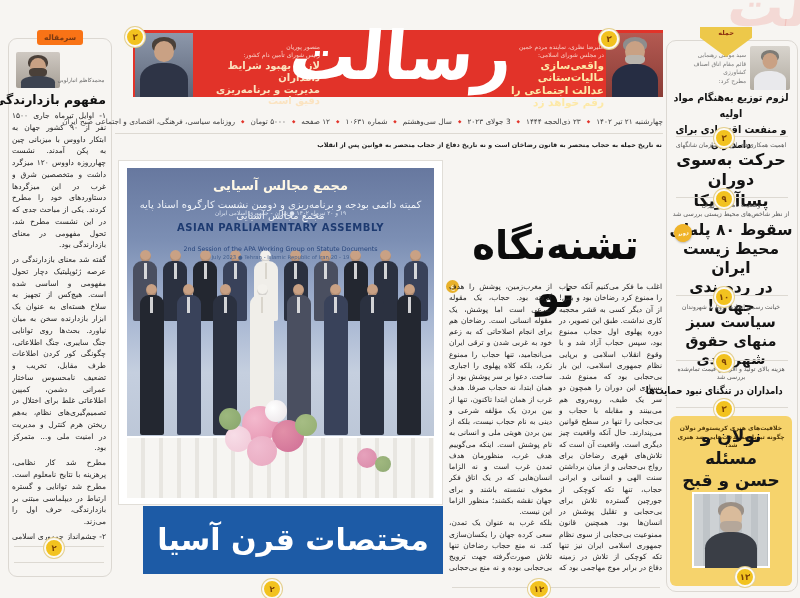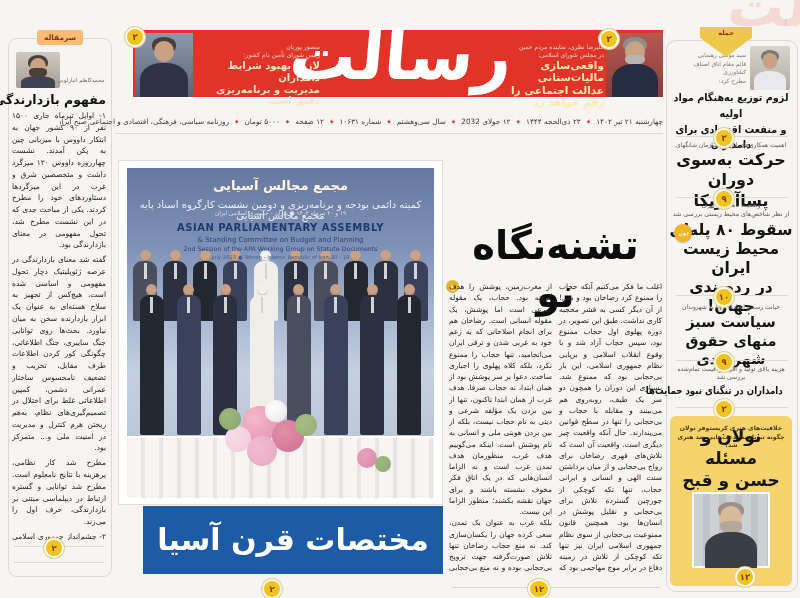--- a/index.html
+++ b/index.html
@@ -14,21 +14,21 @@
   .wm{left:728px;top:-26px;font-size:56px;font-weight:bold;color:rgba(226,60,50,.15);transform:skewX(-6deg);}
 
   
   .pnum{width:16px;height:16px;border-radius:50%;background:#f2c21f;color:#7c4307;
         font-size:8.5px;font-weight:bold;display:flex;align-items:center;justify-content:center;
         border:2px solid #fbf9f4;box-shadow:0 0 0 1px #e4cf8e;z-index:5;}
   .hr{height:0;border-top:1px solid #ddd9d2;}
 
   
   .ed-box{left:8px;top:38px;width:102px;height:537px;border:1px solid #dcd8d2;border-radius:9px;}
-  .ed-tab{left:37px;top:30px;width:46px;height:15px;background:#fdba74;border-radius:3px;
+  .ed-tab{left:37px;top:30px;width:46px;height:15px;background:#f97316;border-radius:3px;
           font-size:7.5px;font-weight:bold;color:#7c3a12;display:flex;align-items:center;justify-content:center;z-index:3;}
   .portrait{overflow:hidden;border-radius:2px;background:linear-gradient(180deg,#cfc9c2,#a69f96);}
   .p-head{position:absolute;left:50%;transform:translateX(-50%);border-radius:50%;background:#c9a184;}
   .p-hair{position:absolute;left:50%;transform:translateX(-50%);border-radius:50% 50% 40% 40%;background:#4a4039;}
   .p-body{position:absolute;left:50%;transform:translateX(-50%);border-radius:45% 45% 0 0;background:#343a48;}
   .ed-photo{left:16px;top:52px;width:44px;height:36px;}
   .ed-byline{left:56px;top:77px;width:50px;font-size:5.6px;color:#6a6a6a;text-align:center;}
   .ed-title{left:10px;top:92px;width:96px;font-size:12.5px;font-weight:bold;color:#111;text-align:right;}
   .ed-body{left:12px;top:110px;width:94px;height:430px;overflow:hidden;font-size:7.5px;line-height:1.57;
            color:#222;text-align:justify;}
@@ -166,46 +166,46 @@
     <div class="p-hair" style="top:4px;width:24px;height:15px;background:#8d8d8d;"></div>
     <div class="p-head" style="top:8px;width:20px;height:21px;"></div>
     <div class="p-hair" style="top:22px;width:20px;height:10px;background:#b9b4ad;border-radius:30% 30% 50% 50%;"></div>
     <div class="p-body" style="top:31px;width:46px;height:36px;background:#262d43;"></div>
   </div>
   <div class="abs pnum" style="left:599px;top:29px;">۳</div>
 
   <div class="abs infobar">
     <span class="ib-item">چهارشنبه ۲۱ تیر ۱۴۰۲</span>
     <span class="ib-item">۲۳ ذی‌الحجه ۱۴۴۴</span>
-    <span class="ib-item">۱۲ جولای 2032</span>
+    <span class="ib-item">3 جولای ۲۰۲۳</span>
     <span class="ib-item">سال سی‌وهشتم</span>
     <span class="ib-item">شماره ۱۰۶۳۱</span>
     <span class="ib-item">۱۲ صفحه</span>
     <span class="ib-item">۵۰۰۰ تومان</span>
     <span class="ib-item">روزنامه سیاسی، فرهنگی، اقتصادی و اجتماعی صبح ایران</span>
 
   </div>
   <div class="abs hr rule-ib"></div>
 
+  <div class="abs lead-kicker c now">نه تاریخ حمله به حجاب منحصر به قانون رضاخان است و نه تاریخ دفاع از حجاب منحصر به قوانین پس از انقلاب</div>
   <div class="abs lead-t2 c">تشنه‌نگاه نو</div>
   <div class="abs orn">ع</div>
   <div class="abs lead-body">
     <p>اغلب ما فکر می‌کنیم آنکه حجاب را ممنوع کرد رضاخان بود و بس! از آن دیگر کسی به قشر محجبه کاری نداشت. طبق این تصویر، در دوره پهلوی اول حجاب ممنوع بود، سپس حجاب آزاد شد و با وقوع انقلاب اسلامی و برپایی نظام جمهوری اسلامی، این بار بی‌حجابی بود که ممنوع شد. بسیاری این دوران را همچون دو سر یک طیف، روبه‌روی هم می‌بینند و مقابله با حجاب و بی‌حجابی را تنها در سطح قوانین می‌پندارند. حال آنکه واقعیت چیز دیگری است. واقعیت آن است که تلاش‌های قهری رضاخان برای رواج بی‌حجابی و از میان برداشتن سنت الهی و انسانی و ایرانی حجاب، تنها تکه کوچکی از جورچین گسترده تلاش برای بی‌حجابی و تقلیل پوشش در انسان‌ها بود. همچنین قانون ممنوعیت بی‌حجابی از سوی نظام جمهوری اسلامی ایران نیز تنها تکه کوچکی از تلاش در زمینه دفاع در برابر موج مهاجمی بود که از مغرب‌زمین، پوشش را هدف گرفته بود. حجاب، یک مقوله شرعی است اما پوشش، یک مقوله انسانی است. رضاخان هم برای انجام اصلاحاتی که به زعم خود به غربی شدن و ترقی ایران می‌انجامید، تنها حجاب را ممنوع نکرد، بلکه کلاه پهلوی را اجباری ساخت. دعوا بر سر پوشش بود از همان ابتدا، نه حجاب صرفا. هدف غرب از همان ابتدا تاکنون، تنها از بین بردن یک مؤلفه شرعی و دینی به نام حجاب نیست، بلکه از بین بردن هویتی ملی و انسانی به نام پوشش است. اینکه می‌گوییم هدف غرب، منظورمان هدف تمدن غرب است و نه الزاما انسان‌هایی که در یک اتاق فکر مخوف نشسته باشند و برای جهان نقشه بکشند؛ منظور الزاما این نیست.</p>
     <p>بلکه غرب به عنوان یک تمدن، سعی کرده جهان را یکسان‌سازی کند. نه منع حجاب رضاخان تنها تلاش صورت‌گرفته جهت ترویج بی‌حجابی بوده و نه منع بی‌حجابی که پس از انقلاب آغاز شد، تنها دفاع از حجاب؛ تلاش از هر دو سو گسترده‌تر از این حرف‌هاست. آنچه برای ترویج بی‌حجابی از سوی غرب صورت گرفت، بسیار مؤثرتر از اقدام قهری و کم‌هوشانه رضاخان بود. پهلوی دوم با تبلیغات و رسانه به جنگ حجاب آمد و در دوران جمهوری اسلامی هم هرگز مانند پیش از انقلاب، تلاش فرهنگی، رسانه‌ای و پوشاکی هم از سوی غرب صورت گرفت و هم از سوی حاکمیت. پس از انقلاب هم سال‌های متمادی بیشتر شعار مبارزه با بی‌حجابی مطرح بود و باقی قضایا همه در جهت ترویج هویتی بود که از دانشگاه‌ها گرفته تا مدل توسعه، از مواجهه با مؤلفه‌های اساسی مثل زبان، چه از سوی غرب و چه از سوی جریان‌های کاملا منفعل و مقلد در داخل، هویت غربی بود که ترویج داده می‌شد. تلاش فرهنگی صورت گرفت تا به آن برسیم؛ برای رسیدن به جامعه‌ای مدرن تلاش شود تا ریل‌های جامعه عوض شود؛ قوانین، بخواهیم یا نخواهیم، کار اصلی‌اند. ریل‌گذاری فرهنگی به چه معناست؟ باری، در تعریف مفهوم فرهنگ، آن را به هوایی که تنفس می‌کنیم اطلاق کردند.</p>
   </div>
   <div class="abs hr lead-rule"></div>
   <div class="abs pnum" style="left:528px;top:579px;width:18px;">۱۲</div>
 
   <div class="abs ph-frame"></div>
   <div class="abs photo">
     <div class="bl bl1">مجمع مجالس آسیایی</div>
     <div class="bl bl2">کمیته دائمی بودجه و برنامه‌ریزی و دومین نشست کارگروه اسناد پایه مجمع مجالس آسیایی</div>
     <div class="bl bl3">۱۹ و ۲۰ تیرماه ۱۴۰۲ ● تهران - جمهوری اسلامی ایران</div>
     <div class="bl bl4">ASIAN PARLIAMENTARY ASSEMBLY</div>
-    <div class="bl bl5">Standing Committee on Budget and Planning &amp;</div>
     <div class="bl bl6">2nd Session of the APA Working Group on Statute Documents</div>
     <div class="bl bl7">19 - 20 July 2023 ● Tehran - Islamic Republic of Iran</div>
 
     <div class="crowd crowd-back">
       <div class="man v2">
           <div class="mh"></div>
           <div class="mb"></div>
         </div>
       <div class="man">
           <div class="mh"></div>

